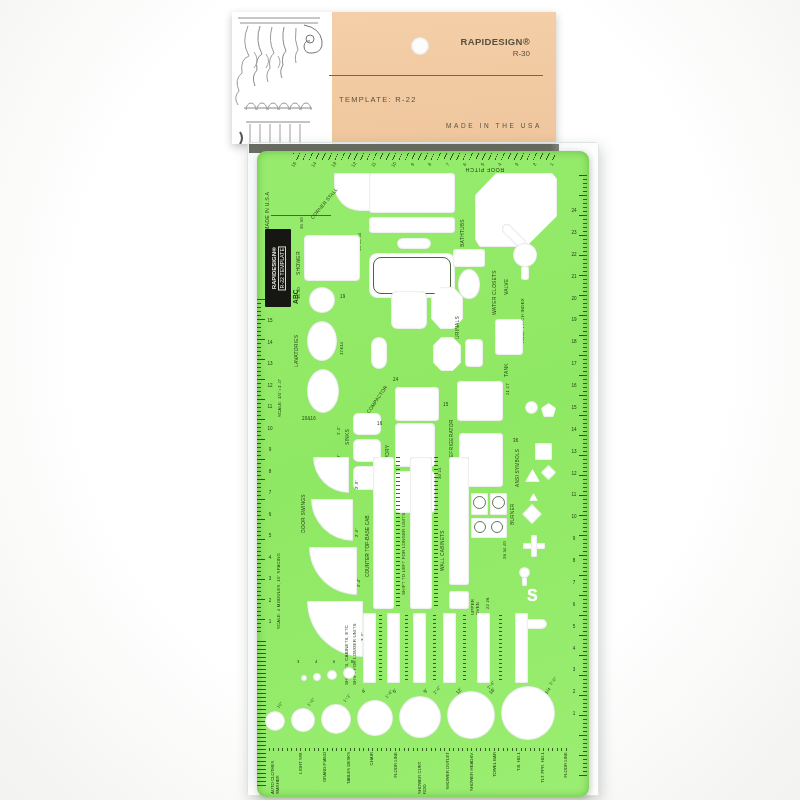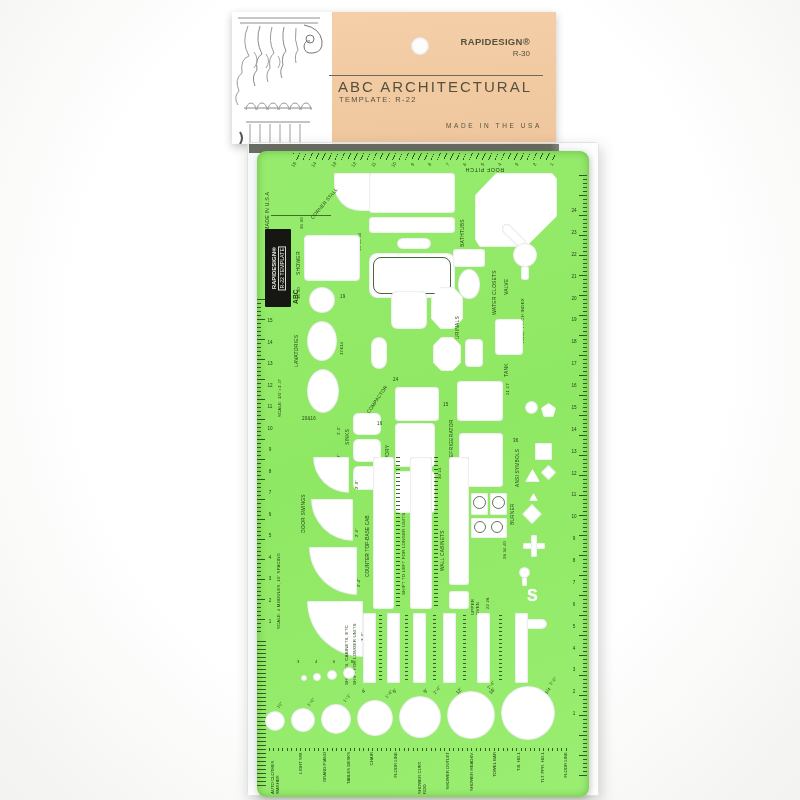--- a/index.html
+++ b/index.html
@@ -75,21 +75,20 @@
         <path d="M12 98 a5 7 0 0 1 10 0 M23 98 a5 7 0 0 1 10 0 M34 98 a5 7 0 0 1 10 0 M45 98 a5 7 0 0 1 10 0 M56 98 a5 7 0 0 1 10 0 M67 98 a5 7 0 0 1 10 0" stroke="#999"></path>
         <path d="M12 110 H76" stroke="#888"></path>
         <path d="M16 112 V132 M26 112 V132 M36 112 V132 M46 112 V132 M56 112 V132 M66 112 V132" stroke="#9e9e9e"></path>
         <path d="M6 120 q4 6 0 12" stroke="#555" stroke-width="2"></path>
       </g>
     </svg>
     <div class="abs cardtxt" style="right:26px;top:24px;font-size:9.5px;font-weight:bold;letter-spacing:.3px">RAPIDESIGN®</div>
     <div class="abs cardtxt" style="right:26px;top:37px;font-size:8px">R-30</div>
     <div class="abs" style="left:179px;top:25px;width:18px;height:18px;border-radius:50%;background:#fdfdfd;box-shadow:inset 0 0 3px rgba(0,0,0,.18)"></div>
     <div class="abs" style="left:97px;top:63px;width:214px;height:1px;background:#6d6757"></div>
-    <div class="abs cardtxt" style="left:106px;top:66px;font-size:15px;letter-spacing:2px;text-transform:uppercase">ABC Architectural</div>
     <div class="abs cardtxt" style="left:107px;top:83px;font-size:7.5px;letter-spacing:1.3px;text-transform:uppercase">Template: R-22</div>
     <div class="abs cardtxt" style="left:214px;top:110px;font-size:6.5px;letter-spacing:2.6px">MADE IN THE USA</div>
   </div>
 
   <div class="bag">
     <div class="gapstrip"></div>
     <div class="glare" style="right:0;top:0;width:48px;height:100%;background:linear-gradient(to right,transparent,rgba(255,255,255,.85))"></div>
     <div class="glare" style="left:0;bottom:0;width:100%;height:22px;background:linear-gradient(to bottom,transparent,rgba(255,255,255,.8))"></div>
 
     <div class="tpl">

